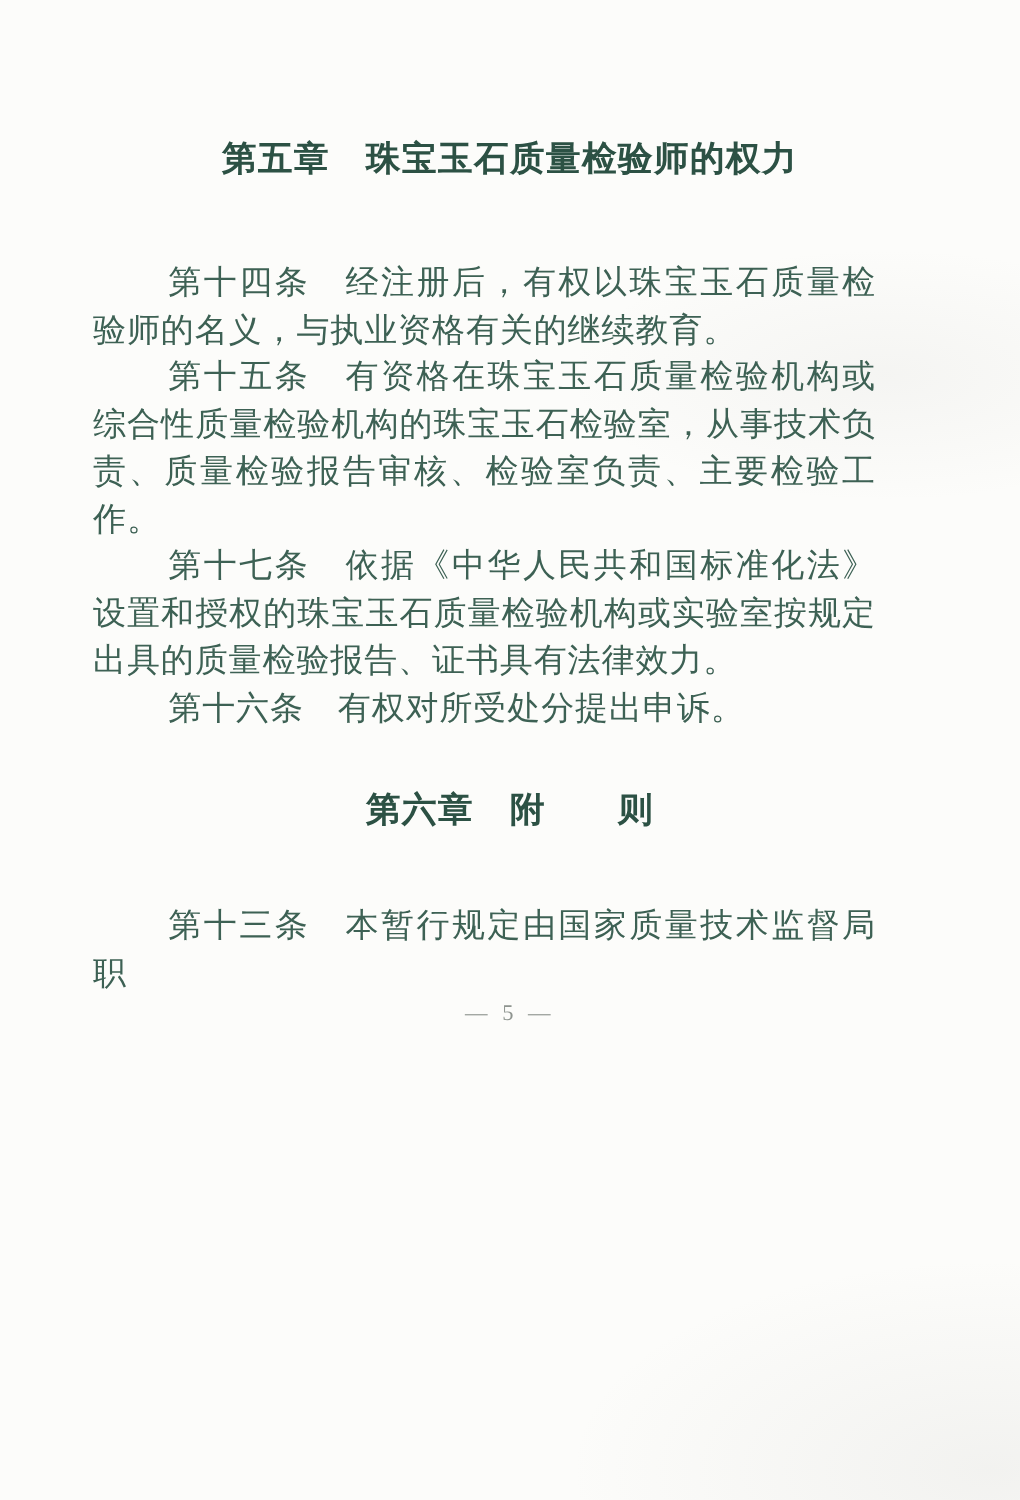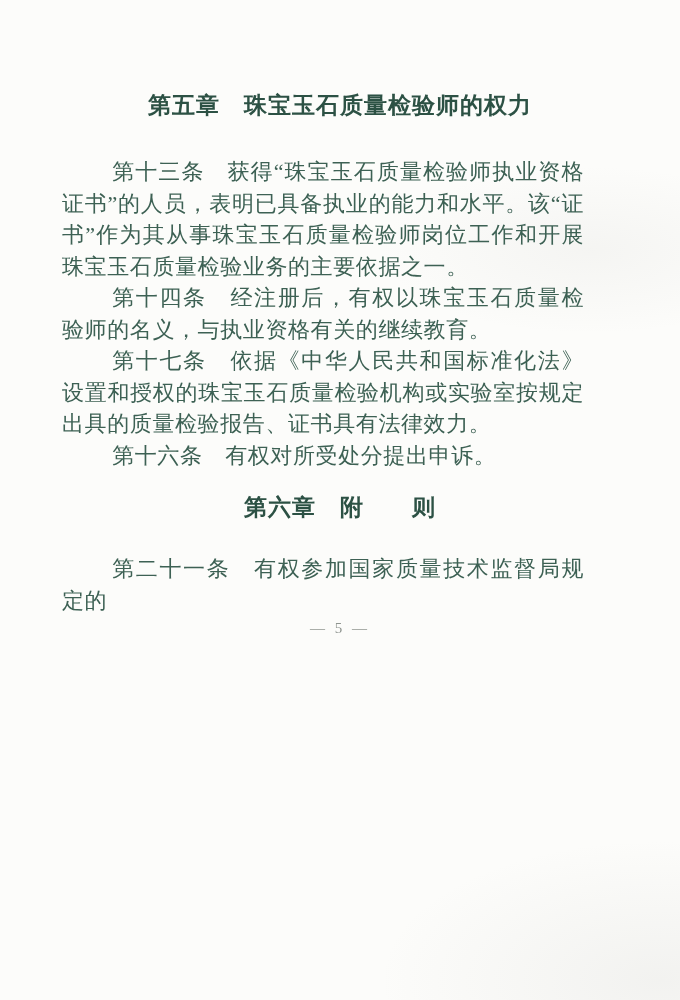--- a/index.html
+++ b/index.html
@@ -15,21 +15,21 @@
     background: #fcfcfa;
     overflow: hidden;
     font-family: "Liberation Serif", serif;
     
     background-image:
       radial-gradient(ellipse 300px 120px at 590px 250px, rgba(180,180,175,0.10), rgba(0,0,0,0) 70%),
       radial-gradient(ellipse 400px 200px at 660px 980px, rgba(170,170,165,0.12), rgba(0,0,0,0) 70%);
   }
   .chapter-title {
     margin: 0;
-    padding: 0;
+    padding: 16px;
     text-align: center;
     font-size: 23px;
     line-height: 30px;
     font-weight: bold;
     color: #2c5144;
     letter-spacing: 1px;
     white-space: pre;
   }
   .chapter5-title {
     padding-top: 91px;
@@ -64,27 +64,27 @@
   }
 </style>
 </head>
 <body>
 
 <div class="page">
 
   <h1 class="chapter-title chapter5-title">第五章　珠宝玉石质量检验师的权力</h1>
 
   <div class="body-text">
-    <p>第十三条　获得“珠宝玉石质量检验师执业资格证书”的人员，表明已具备执业的能力和水平。该“证书”作为其从事珠宝玉石质量检验师岗位工作和开展珠宝玉石质量检验业务的主要依据之一。</p>
     <p>第十四条　经注册后，有权以珠宝玉石质量检验师的名义，与执业资格有关的继续教育。</p>
+    <p>第十五条　有资格在珠宝玉石质量检验机构或综合性质量检验机构的珠宝玉石检验室，从事技术负责、质量检验报告审核、检验室负责、主要检验工作。</p>
     <p>第十七条　依据《中华人民共和国标准化法》设置和授权的珠宝玉石质量检验机构或实验室按规定出具的质量检验报告、证书具有法律效力。</p>
     <p>第十六条　有权对所受处分提出申诉。</p>
   </div>
 
   <h1 class="chapter-title chapter6-title">第六章　附　　则</h1>
 
   <div class="body-text">
-    <p>第二十一条　有权参加国家质量技术监督局规定的</p>
+    <p>第十三条　本暂行规定由国家质量技术监督局职</p>
   </div>
 
   <div class="page-number">— 5 —</div>
 
 </div>
 
 </body></html>

